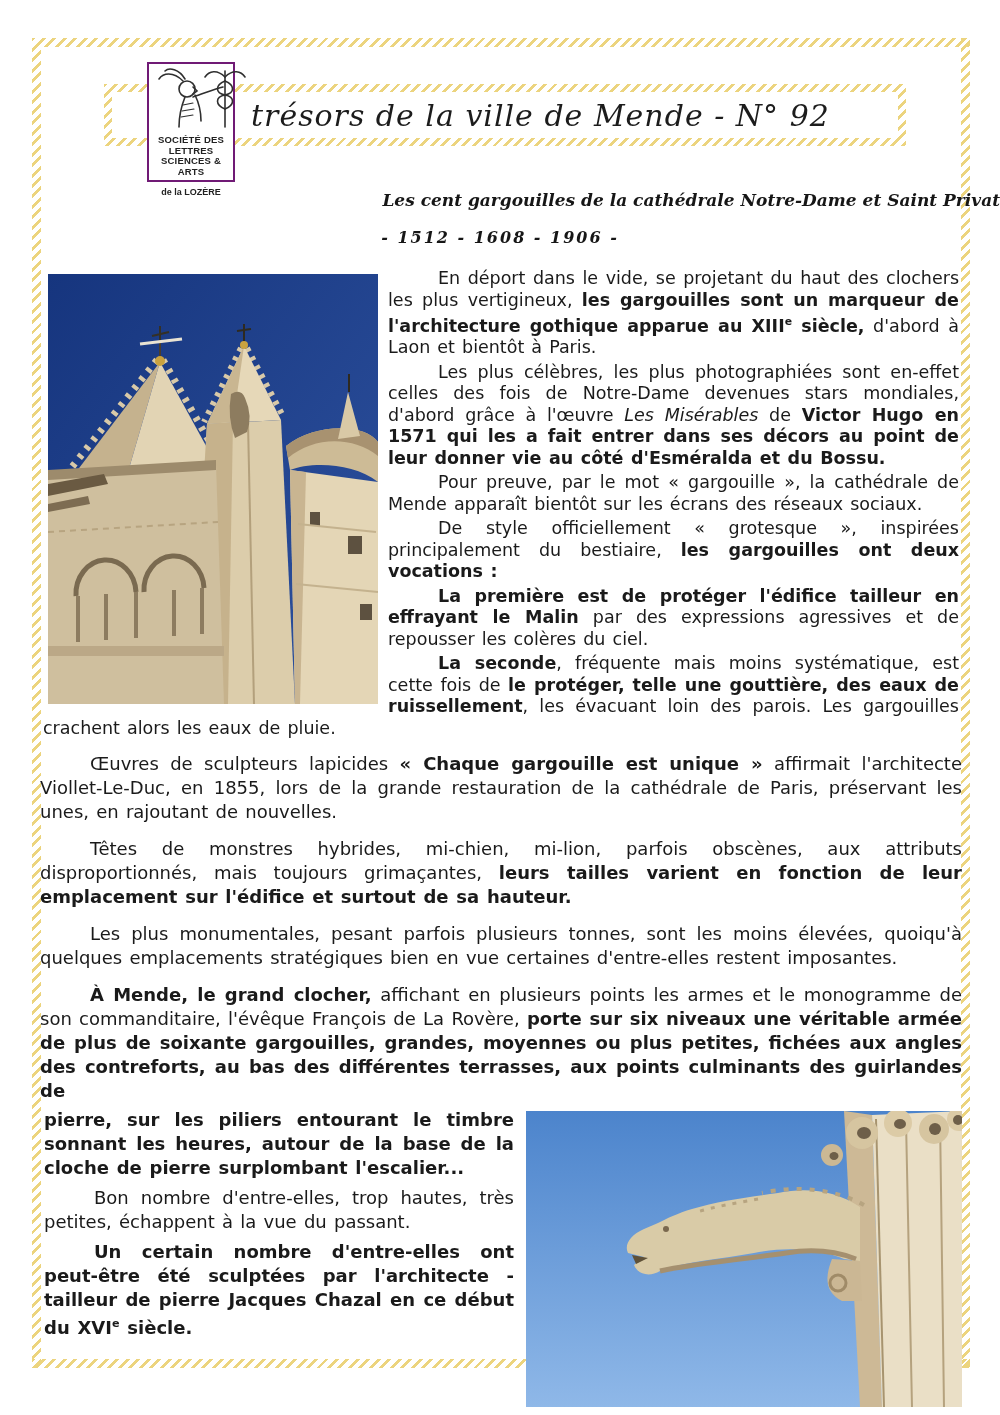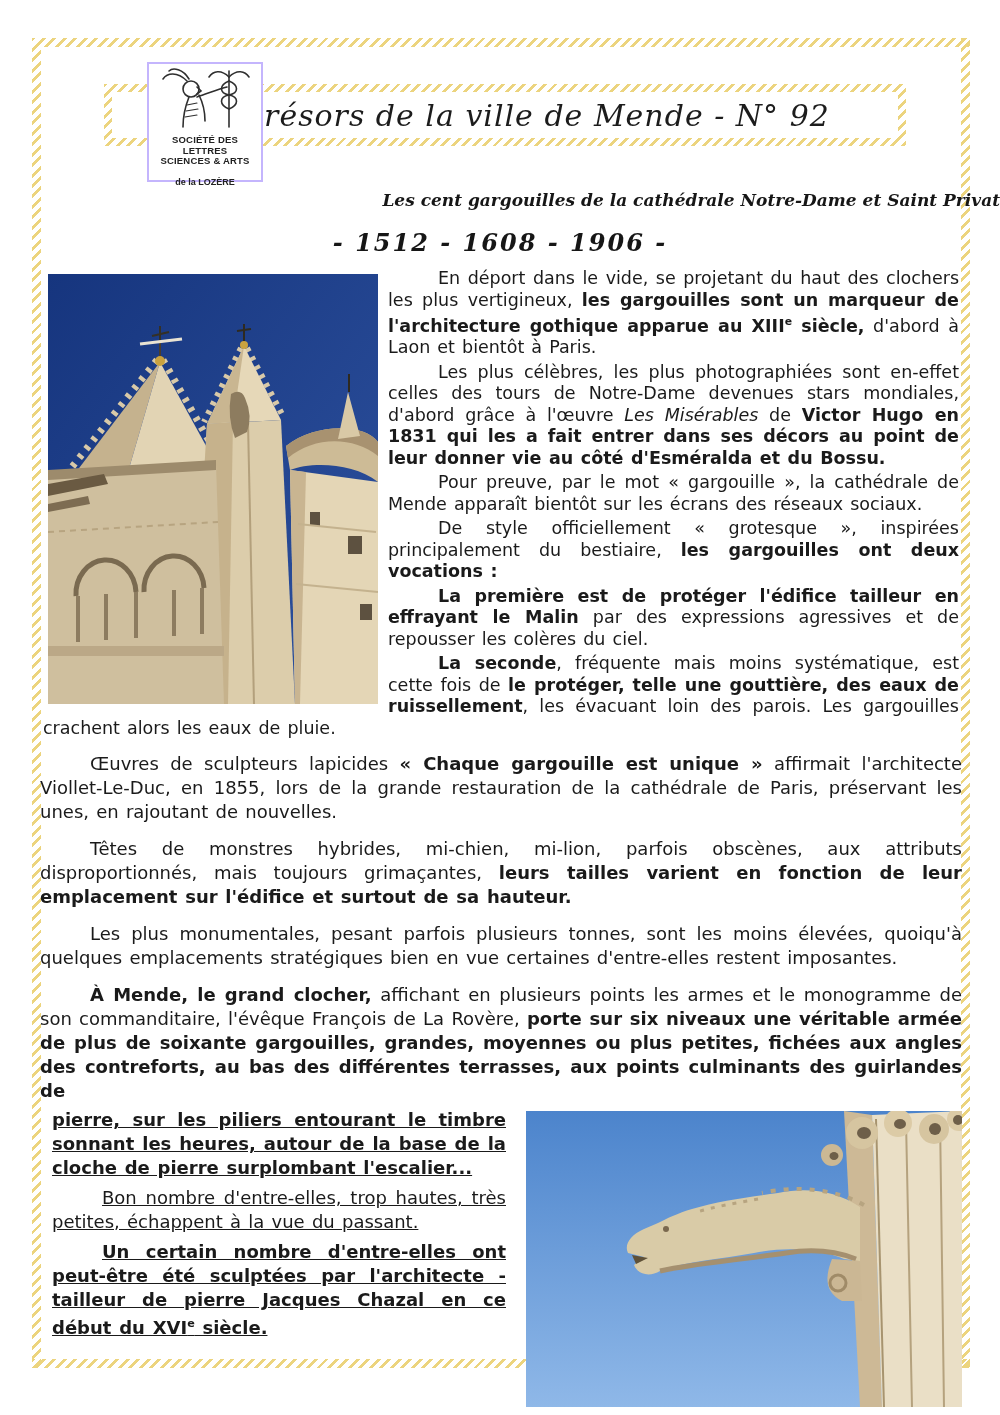--- a/index.html
+++ b/index.html
@@ -11,41 +11,41 @@
   .frame{position:absolute;}
   .f-top{left:32px;right:30px;top:38px;height:9px;}
   .f-bottom{left:32px;right:30px;top:1359px;height:9px;}
   .f-left{left:32px;top:38px;height:1330px;width:9px;}
   .f-right{right:30px;top:38px;height:1330px;width:9px;}
 
   
   .titlebox{position:absolute;left:104px;top:84px;width:802px;height:62px;}
   .titlebox-inner{position:absolute;left:8px;top:8px;right:8px;bottom:8px;background:#fff;display:flex;align-items:center;justify-content:center;}
   .title{font-family:"DejaVu Serif",serif;font-style:italic;font-size:30px;letter-spacing:1px;color:#1c1c1c;white-space:nowrap;}
-  .logo{position:absolute;left:147px;top:62px;width:116px;height:120px;background:#fff;border:2px solid #c4b5fd;box-sizing:border-box;z-index:3;text-align:center;}
+  .logo{position:absolute;left:147px;top:62px;width:88px;height:120px;background:#fff;border:2px solid #701a75;box-sizing:border-box;z-index:3;text-align:center;}
   .logo svg{display:block;margin:1px auto 0;}
   .logo-l1,.logo-l2{font-family:"Liberation Sans",sans-serif;font-size:9.5px;font-weight:700;letter-spacing:.2px;line-height:10.5px;color:#222;}
   .logo-l3{font-family:"Liberation Sans",sans-serif;font-size:9px;font-weight:700;margin-top:10px;color:#222;}
   .subtitle{position:absolute;left:0;width:100%;top:190px;text-align:right;font-family:"DejaVu Serif",serif;font-style:italic;font-weight:bold;font-size:17px;color:#161616;}
-  .dates{position:absolute;left:0;width:100%;top:228px;text-align:center;font-family:"DejaVu Serif",serif;font-style:italic;font-weight:bold;font-size:24px;letter-spacing:2px;color:#161616;}
+  .dates{position:absolute;left:0;width:100%;top:228px;text-align:center;font-family:"DejaVu Serif",serif;font-style:italic;font-weight:bold;font-size:16px;letter-spacing:2px;color:#161616;}
 
   
   .content{position:absolute;left:40px;top:268px;width:922px;}
   .b{font-weight:bold;}
   .i{font-style:italic;}
   .sup{font-size:.62em;vertical-align:super;}
   .sectionA{font-size:17.5px;line-height:21.5px;text-align:justify;word-spacing:1.5px;}
   .sectionA p{margin:0 3px 3px;text-indent:50px;}
   .photoA{float:left;width:330px;height:430px;margin:6px 10px 4px 8px;}
   .photoA svg{display:block;}
   .sectionFull{font-size:18px;line-height:24px;text-align:justify;word-spacing:1.5px;}
   .sectionFull p{margin:13px 0 5px;text-indent:50px;}
   .sectionB{display:flex;margin-top:2px;}
   .colLeft{width:478px;font-size:18px;line-height:24px;text-align:justify;word-spacing:1.5px;}
-  .colLeft p{margin:0 12px 6px;text-indent:50px;text-decoration:underline;}
+  .colLeft p{margin:0 4px 6px;text-indent:50px;}
   .colLeft p.cont{text-indent:0;}
   .photoB{width:436px;height:296px;margin-left:8px;margin-top:3px;}
   .photoB svg{display:block;}
 </style>
 </head>
 <body>
 
 <div class="page">
 
   <div class="frame f-top stripe"></div>
@@ -135,21 +135,21 @@
           <polygon points="0,210 56,200 60,210 0,222" fill="#6a5a42"></polygon>
           <polygon points="0,230 40,222 42,230 0,238" fill="#7d6c52"></polygon>
           <path d="M28,322 A30,34 0 0 1 88,318" stroke="#7a6a50" stroke-width="5" fill="none"></path>
           <path d="M96,318 A30,34 0 0 1 156,314" stroke="#7a6a50" stroke-width="5" fill="none"></path>
           <path d="M30,322 L30,368 M58,320 L58,366 M88,318 L88,364 M126,316 L126,362 M154,314 L154,360" stroke="#8d7c60" stroke-width="4"></path>
           <rect x="0" y="372" width="176" height="10" fill="#bba887"></rect>
           <path d="M0,258 L170,248" stroke="#b7a480" stroke-width="2" stroke-dasharray="6 5"></path>
         </svg>
       </div>
       <p><span>En déport dans le vide, se projetant du haut des clochers les plus vertigineux, </span><span class="b">les gargouilles sont un marqueur de l'architecture gothique apparue au XIII</span><span class="b sup">e</span><span class="b"> siècle,</span><span> d'abord à Laon et bientôt à Paris.</span></p>
-      <p><span>Les plus célèbres, les plus photographiées sont en-effet celles des tours de Notre-Dame devenues stars mondiales, d'abord grâce à l'œuvre </span><span class="i">Les  Misérables</span><span> de </span><span class="b">Victor Hugo en 1831 qui les a fait entrer dans ses décors au point de leur donner vie au côté d'Esméralda et du Bossu.</span></p>
+      <p><span>Les plus célèbres, les plus photographiées sont en-effet celles des fois de Notre-Dame devenues stars mondiales, d'abord grâce à l'œuvre </span><span class="i">Les  Misérables</span><span> de </span><span class="b">Victor Hugo en 1571 qui les a fait entrer dans ses décors au point de leur donner vie au côté d'Esméralda et du Bossu.</span></p>
       <p><span>Pour preuve, par le mot « gargouille », la cathédrale de Mende apparaît bientôt sur les écrans des réseaux sociaux.</span></p>
       <p><span>De style officiellement « grotesque », inspirées principalement du bestiaire, </span><span class="b">les gargouilles ont deux vocations :</span></p>
       <p><span class="b">La première est de protéger l'édifice tailleur en effrayant le Malin</span><span> par des expressions agressives et de repousser les colères du ciel.</span></p>
       <p><span class="b">La seconde</span><span>, fréquente mais moins systématique, est cette fois de </span><span class="b">le protéger, telle une gouttière, des eaux de ruissellement</span><span>, les évacuant loin des parois. Les gargouilles crachent alors les eaux de pluie.</span></p>
     </div>
 
     <div class="sectionFull">
       <p><span>Œuvres de sculpteurs lapicides </span><span class="b">« Chaque gargouille est unique »</span><span> affirmait l'architecte Viollet-Le-Duc, en 1855, lors de la grande restauration de la cathédrale de Paris, préservant les unes, en rajoutant de nouvelles.</span></p>
       <p><span>Têtes de monstres hybrides, mi-chien, mi-lion, parfois obscènes, aux attributs disproportionnés, mais toujours grimaçantes, </span><span class="b">leurs tailles varient en fonction de leur emplacement sur l'édifice et surtout de sa hauteur.</span></p>
       <p><span>Les plus monumentales, pesant parfois plusieurs tonnes, sont les moins élevées, quoiqu'à quelques emplacements stratégiques bien en vue certaines d'entre-elles restent imposantes.</span></p>

